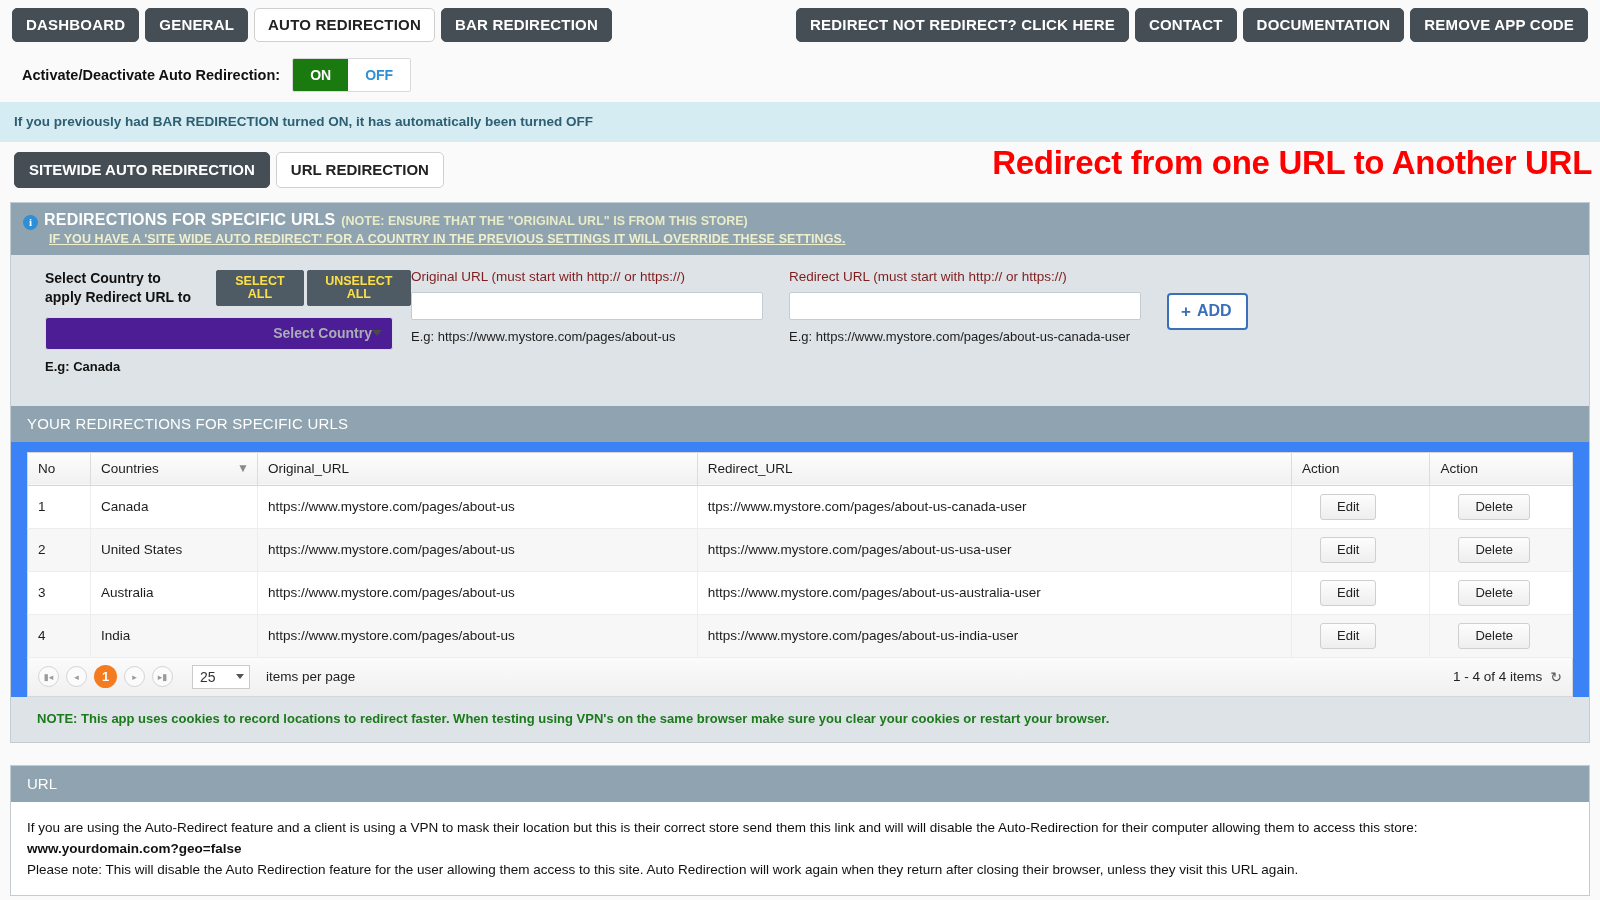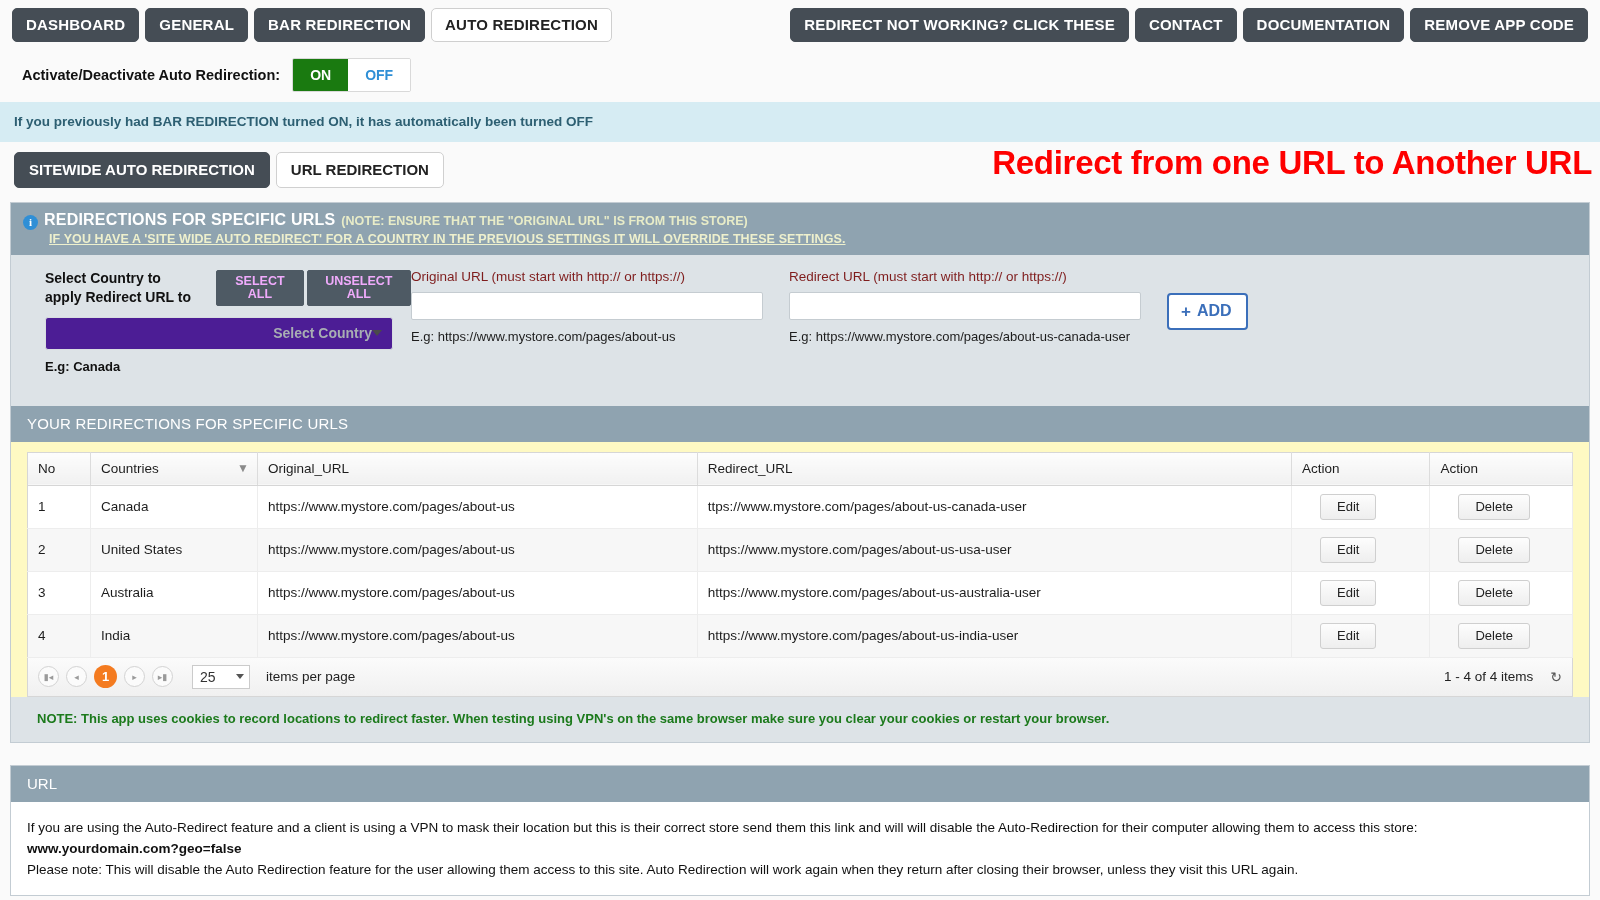--- a/index.html
+++ b/index.html
@@ -73,21 +73,21 @@
     display:block; color:#eef0cd; font-size:12.5px; font-weight:600;
     text-decoration:underline; margin:3px 0 0 26px; letter-spacing:.1px;
   }
 
   .form-area { background:#dde3e7; padding:14px 0 32px 0; display:flex; align-items:flex-start; }
   .col-country { width:400px; padding-left:34px; }
   .cc-top { display:flex; align-items:flex-start;gap:8px; }
   .cc-label { font-size:14px; font-weight:bold; color:#111; line-height:1.35; width:160px; }
   .small-btns { display:flex; gap:3px; margin-left:12px; margin-top:1px; }
   .small-btn {
-    background:#4e5a64; color:#f0abfc; border:1px solid #4e5a64; border-radius:2px;
+    background:#4e5a64; color:#fde047; border:1px solid #4e5a64; border-radius:2px;
     font-size:12.5px; font-weight:600; padding:4px 7px 5px 7px; line-height:1; cursor:pointer;
     font-family:"Liberation Sans", sans-serif;
   }
   .select-box {
     margin-top:10px; width:348px; height:33px; background:#4c1d95; border:1px solid #d8dde0;
     border-radius:3px; display:flex; align-items:center; justify-content:flex-end;
     padding:0 10px; cursor:pointer;font-weight:bold;
   }
   .select-box .ph { color:#a8aeb3; font-size:14px; }
   .caret { width:0;height:0;border-left:5px solid transparent;border-right:5px solid transparent;border-top:6px solid #4a4a4a; }
@@ -107,21 +107,21 @@
   .add-btn {
     background:#ffffff; border:2px solid #3b6fba; border-radius:4px;
     color:#3b6fba; font-size:16px; font-weight:600; padding:7px 14px 8px 12px;
     display:flex; align-items:center; gap:6px; cursor:pointer;
     font-family:"Liberation Sans", sans-serif;
   }
   .plus { font-size:17px; font-weight:bold; line-height:1; }
 
   
   .grid-head { background:#8fa3b0; color:#fff; font-size:15px; padding:9px 10px 10px 16px; letter-spacing:.2px; }
-  .grid-wrap { background:#fef9c3; padding:10px 16px 0 16px; }
+  .grid-wrap { background:#3b82f6; padding:10px 16px 0 16px; }
   table.grid { width:100%; border-collapse:collapse; background:#fff; border:1px solid #d6d6d6; table-layout:fixed; }
   table.grid th {
     background:linear-gradient(#fdfdfd,#f1f1f1); text-align:left; font-weight:normal;
     font-size:13.5px; color:#1d1d1d; padding:8px 8px 9px 10px;
     border-right:1px solid #dcdcdc; border-bottom:1px solid #d6d6d6;
   }
   table.grid td {
     font-size:13.5px; color:#1d1d1d; padding:8px 8px 8px 10px;
     border-right:1px solid #ededed; border-bottom:1px solid #ededed;
     white-space:nowrap; overflow:hidden; text-overflow:ellipsis;
@@ -146,46 +146,46 @@
     width:23px; height:23px; border-radius:50%; background:#f47b20; color:#fff;
     display:flex; align-items:center; justify-content:center; font-size:13px; font-weight:600; cursor:pointer;
   }
   .pg-select {
     margin-left:12px; width:58px; height:24px; background:#fff; border:1px solid #cbcbcb;
     display:flex; align-items:center; justify-content:space-between; padding:0 5px 0 7px;
     font-size:14px; color:#333; cursor:pointer;
   }
   .pg-caret { width:0;height:0;border-left:4px solid transparent;border-right:4px solid transparent;border-top:5px solid #555; }
   .pg-ipp { font-size:13.5px; color:#222; margin-left:9px; }
-  .pg-right { margin-left:auto; display:flex; align-items:center; gap:17px; font-size:13.5px; color:#222; }
+  .pg-right { margin-left:auto; display:flex; align-items:center; gap:8px; font-size:13.5px; color:#222; }
   .refresh { font-size:14px; color:#555; cursor:pointer; }
   .note-green {
     color:#1c7a1c; font-size:13px; font-weight:bold; padding:14px 16px 16px 26px; background:#dde3e7;
   }
 
   
   .url-panel { margin:22px 10px 0 10px; border:1px solid #c3ccd3; background:#ffffff; }
   .url-panel-head { background:#8fa3b0; color:#fff; font-size:15px; padding:9px 10px 10px 16px; }
   .url-panel-body { padding:16px 16px 14px 16px; font-size:13.5px; color:#111; line-height:1.55; }
   .url-strong { font-weight:bold; }
 </style>
 </head>
 <body>
 
 <div class="page">
 
   <div class="topbar">
     <div class="nav-group">
       <button class="nav-btn">DASHBOARD</button>
       <button class="nav-btn">GENERAL</button>
+      <button class="nav-btn active">AUTO REDIRECTION</button>
       <button class="nav-btn">BAR REDIRECTION</button>
-      <button class="nav-btn active">AUTO REDIRECTION</button>
     </div>
     <div class="nav-group">
-      <button class="nav-btn">REDIRECT NOT WORKING? CLICK THESE</button>
+      <button class="nav-btn">REDIRECT NOT REDIRECT? CLICK HERE</button>
       <button class="nav-btn">CONTACT</button>
       <button class="nav-btn">DOCUMENTATION</button>
       <button class="nav-btn">REMOVE APP CODE</button>
     </div>
   </div>
 
   <div class="activate-row">
     <span class="activate-label">Activate/Deactivate Auto Redirection:</span>
     <div class="toggle">
       <div class="seg on">ON</div>

